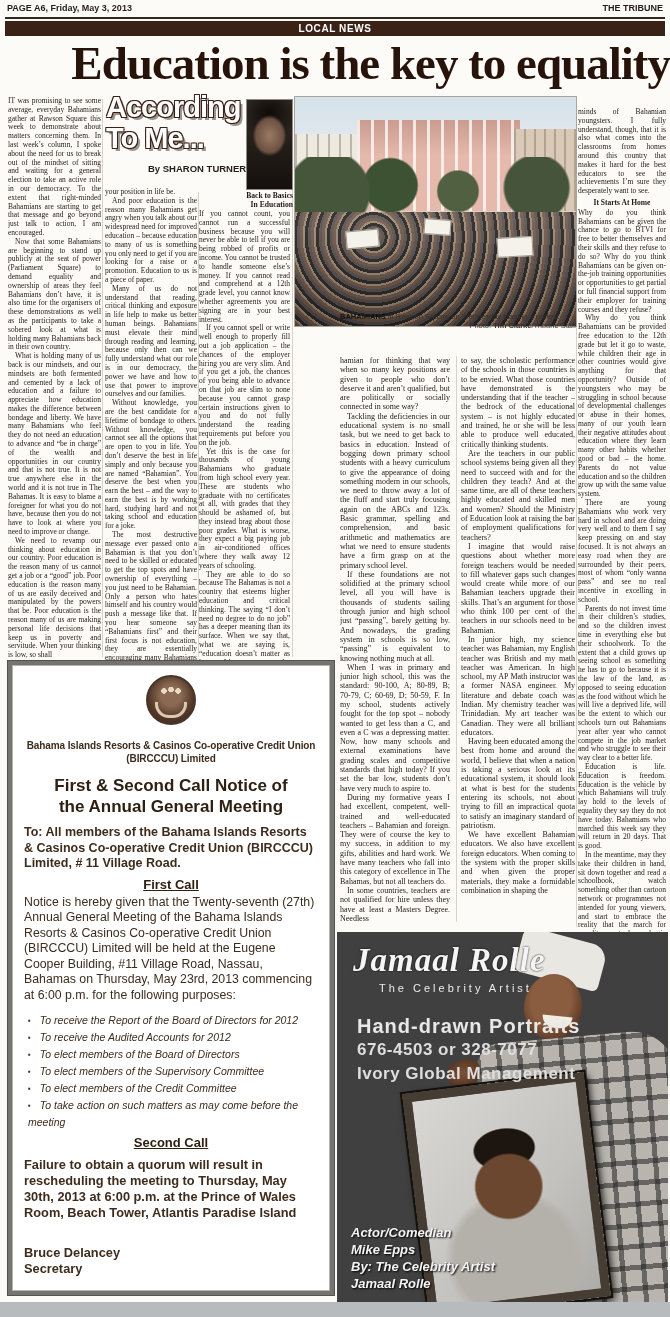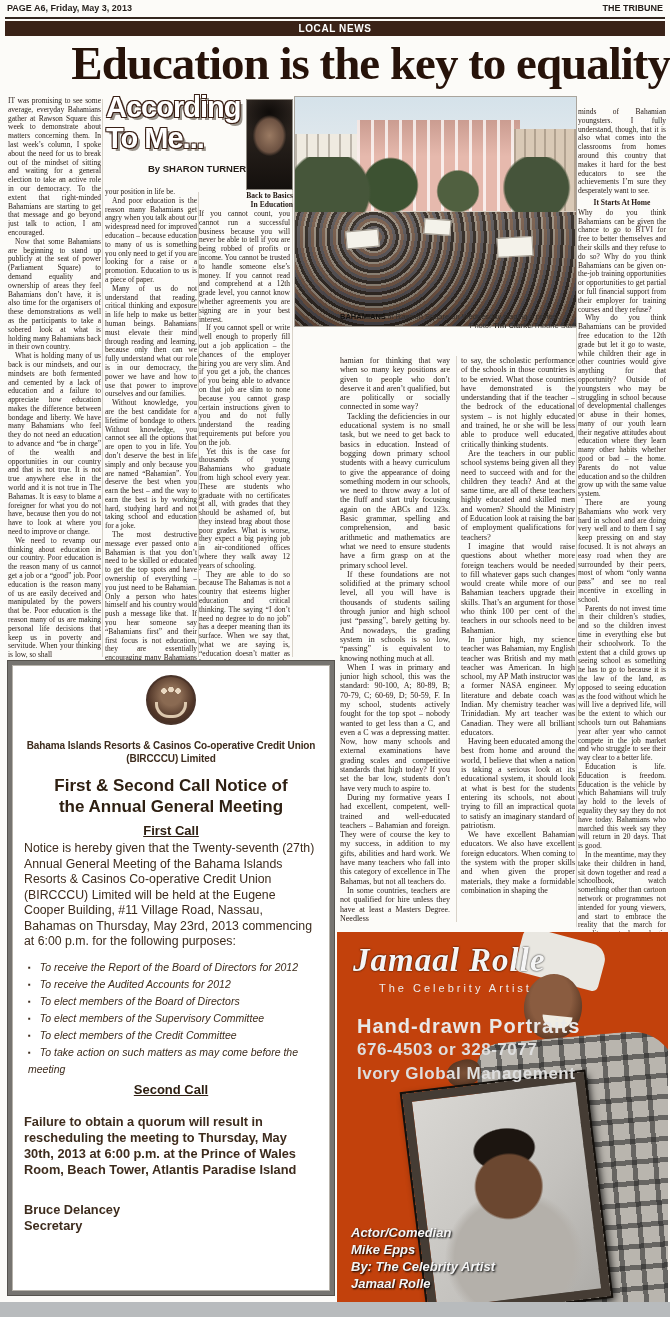--- a/index.html
+++ b/index.html
@@ -89,25 +89,25 @@
   .cu-hands{position:absolute;left:50%;bottom:5px;transform:translateX(-50%);width:26px;height:13px;
         border:3px solid #dcc8ae;border-top:none;border-radius:0 0 14px 14px;}
   .cu-org{font-weight:bold;font-size:10px;line-height:12.5px;margin-top:15px;letter-spacing:-.1px;}
   .cu-title{font-weight:bold;font-size:17px;line-height:21px;margin:10px auto 6px;width:260px;color:#2f2012;}
   .cu-to{font-weight:bold;font-size:12.5px;line-height:15.5px;text-align:left;margin:8px 0 4px;}
   .cu-call{font-weight:bold;font-size:13px;text-decoration:underline;margin:5px 0 3px;color:#2f2012;}
   .cu-notice{font-size:12.3px;line-height:15.5px;text-align:left;}
   .cu-bullets{list-style:none;margin:9px 0 0 4px;padding:0;text-align:left;
         font-style:italic;font-size:10.5px;line-height:16px;}
   .cu-bullets li::before{content:"\25AA";font-style:normal;font-size:8px;margin-right:9px;vertical-align:1px;}
-  .cu-second{font-weight:bold;font-size:12.8px;line-height:16px;text-align:left;margin-top:17px;}
+  .cu-second{font-weight:bold;font-size:12.8px;line-height:16px;text-align:left;margin-top:7px;}
   .cu-sig{font-weight:bold;font-size:12.8px;line-height:16px;text-align:left;margin-top:24px;}
 
   
-  .ad-jr{position:absolute;left:337px;top:932px;width:331px;height:370px;background:#c2410c;
+  .ad-jr{position:absolute;left:337px;top:932px;width:331px;height:370px;background:#404040;
         color:#fff;overflow:hidden;font-family:"Liberation Sans",sans-serif;}
   .jr-name{position:absolute;left:16px;top:10px;font:italic bold 33px "Liberation Serif",serif;
         letter-spacing:1px;color:#f5f5f5;text-shadow:0 0 2px #000;}
   .jr-sub{position:absolute;left:42px;top:50px;font-size:11px;letter-spacing:3px;color:#ececec;}
   .jr-lines{position:absolute;left:20px;top:82px;font-weight:bold;color:#dedede;}
   .jr-lines div{font-size:17px;line-height:24px;letter-spacing:.5px;}
   .jr-lines div:first-child{font-size:20px;letter-spacing:1px;color:#e8e8e8;}
   .jr-cap{position:absolute;right:64px;top:4px;width:86px;height:46px;background:#e9e7e1;
         border-radius:10px 16px 6px 6px;transform:rotate(15deg);}
   .jr-face{position:absolute;right:86px;top:42px;width:58px;height:66px;border-radius:50%;
@@ -240,20 +240,21 @@
   <div class="ad-cu">
     <div class="cu-logo">
       <div class="cu-people"></div>
       <div class="cu-hands"></div>
     </div>
     <div class="cu-org">
       <div>Bahama Islands Resorts &amp; Casinos Co-operative Credit Union</div>
       <div>(BIRCCCU) Limited</div>
     </div>
     <div class="cu-title">First &amp; Second Call Notice of the Annual General Meeting</div>
+    <div class="cu-to">To: All members of the Bahama Islands Resorts &amp; Casinos Co-operative Credit Union (BIRCCCU) Limited, # 11 Village Road.</div>
     <div class="cu-call">First Call</div>
     <div class="cu-notice">Notice is hereby given that the Twenty-seventh (27th) Annual General Meeting of the Bahama Islands Resorts &amp; Casinos Co-operative Credit Union (BIRCCCU) Limited will be held at the Eugene Cooper Building, #11 Village Road, Nassau, Bahamas on Thursday, May 23rd, 2013 commencing at 6:00 p.m. for the following purposes:</div>
     <ul class="cu-bullets">
         <li>To receive the Report of the Board of Directors for 2012</li>
         <li>To receive the Audited Accounts for 2012</li>
         <li>To elect members of the Board of Directors</li>
         <li>To elect members of the Supervisory Committee</li>
         <li>To elect members of the Credit Committee</li>
         <li>To take action on such matters as may come before the meeting</li>
       </ul>

